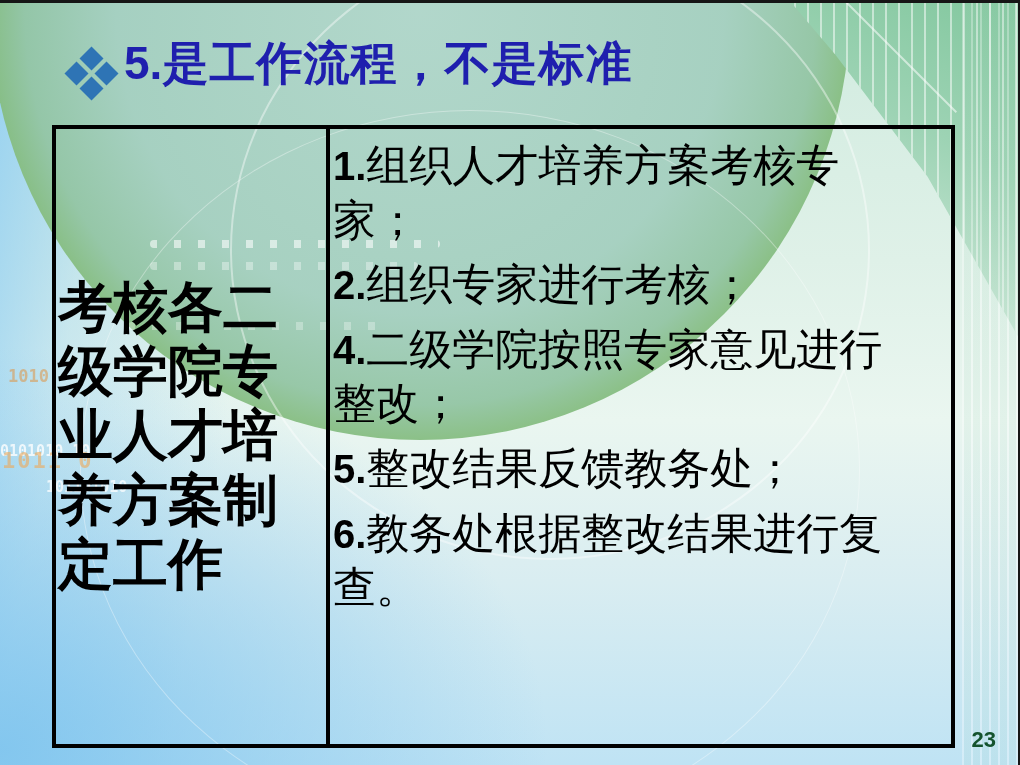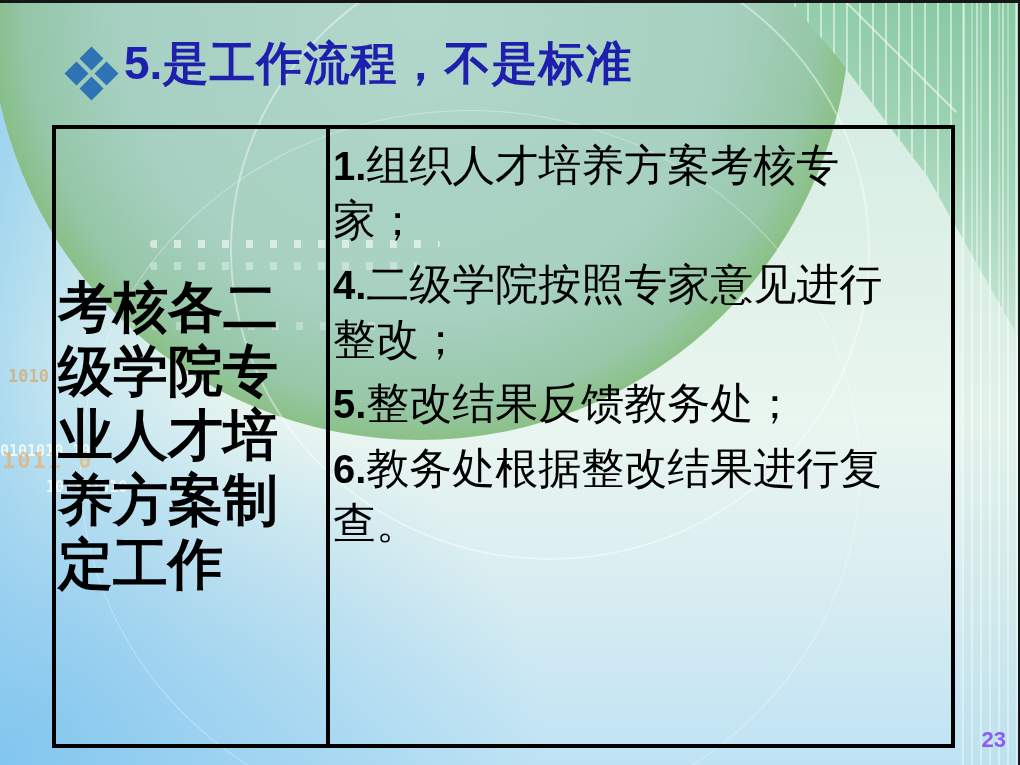--- a/index.html
+++ b/index.html
@@ -65,22 +65,22 @@
 
   
   .table { position:absolute; left:52px; top:125px; width:903px; height:623px;
     border:4px solid #000; display:flex; z-index:5; }
   .cell-left { width:274px; border-right:4px solid #000; display:flex; align-items:center; padding:0 2px; }
   .left-text { font-size:55px; font-weight:bold; color:#000; line-height:1.165; word-break:break-all; }
   .cell-right { flex:1; padding:2px 45px 2px 3px; }
   .step { font-size:43px; color:#000; line-height:1.27; margin:8px 0 10px; }
   .step .num { font-weight:bold; font-family:"Liberation Sans", sans-serif; font-size:40px; }
 
-  .pageno { position:absolute; right:14px; bottom:12px; z-index:7;
-    font-size:22px; font-weight:bold; color:#8b5cf6; font-family:"Liberation Sans", sans-serif; }
+  .pageno { position:absolute; right:24px; bottom:12px; z-index:7;
+    font-size:22px; font-weight:bold; color:#14532d; font-family:"Liberation Sans", sans-serif; }
 </style>
 </head>
 <body>
 
 <div class="canvas">
 
   <div class="bg"></div>
   <div class="leaf"></div>
   <div class="arc1"></div>
   <div class="arc2"></div>
@@ -107,20 +107,21 @@
     <h1 class="title"><span class="num">5.</span><span>是工作流程，不是标准</span></h1>
   </div>
 
   <div class="table">
     <div class="cell-left">
       <div class="left-text">考核各二级学院专业人才培养方案制定工作</div>
     </div>
     <div class="cell-right">
       <div>
           <p class="step"><span class="num">1.</span><span>组织人才培养方案考核专家；</span></p>
+          <p class="step"><span class="num">2.</span><span>组织专家进行考核；</span></p>
           <p class="step"><span class="num">4.</span><span>二级学院按照专家意见进行整改；</span></p>
           <p class="step"><span class="num">5.</span><span>整改结果反馈教务处；</span></p>
           <p class="step"><span class="num">6.</span><span>教务处根据整改结果进行复查。</span></p>
         </div>
     </div>
   </div>
 
   <div class="pageno">23</div>
 
 </div>

